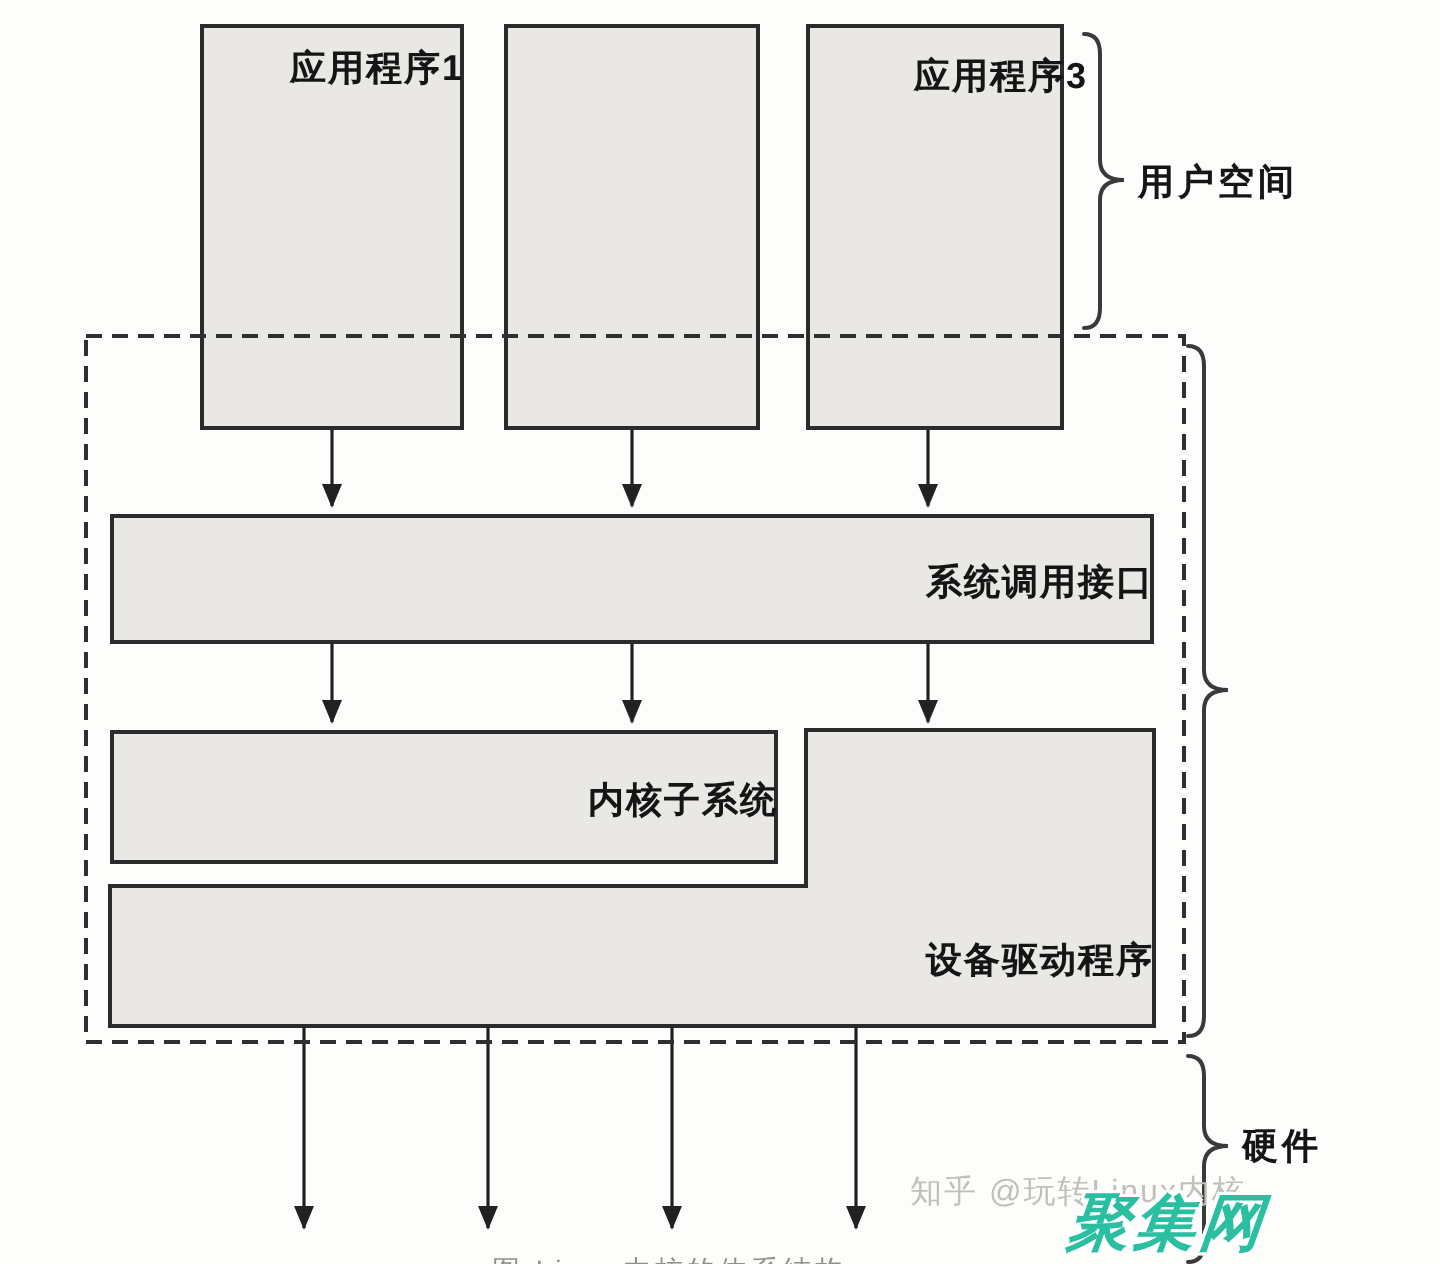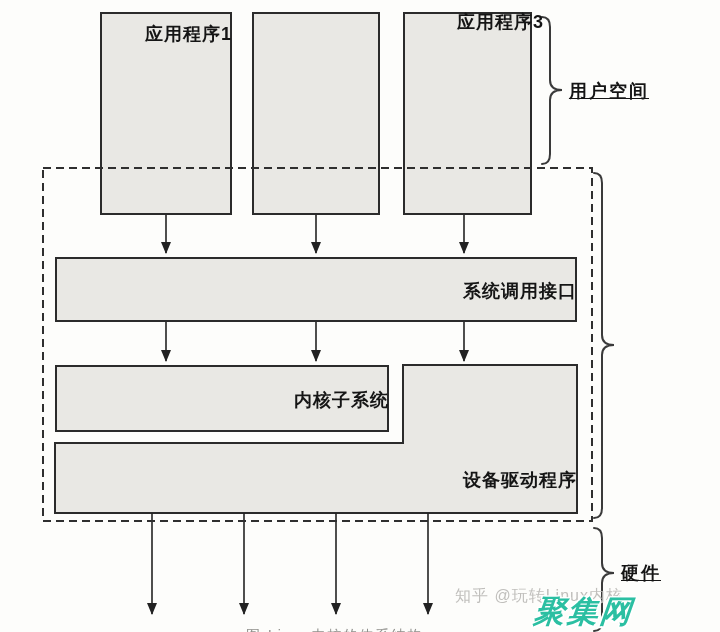--- a/index.html
+++ b/index.html
@@ -18,21 +18,21 @@
 
   
   .box{position:absolute;background:var(--box-fill);border:2px solid var(--box-border);}
 
   svg.overlay{position:absolute;left:0;top:0;pointer-events:none;}
 
   
   .lbl{position:absolute;color:var(--label);font-weight:bold;font-size:18px;
        text-align:right;white-space:nowrap;letter-spacing:1px;}
   .side-lbl{position:absolute;color:var(--label);font-weight:bold;font-size:18px;
-       white-space:nowrap;letter-spacing:2px;text-decoration:underline;}
+       white-space:nowrap;letter-spacing:2px;}
 
   .wm-gray{position:absolute;color:var(--watermark-gray);font-size:16px;
        letter-spacing:1px;white-space:nowrap;}
   .wm-logo{position:absolute;color:var(--logo-green);font-size:31px;font-weight:900;
        font-style:italic;letter-spacing:2px;transform:skewX(-6deg);white-space:nowrap;
        text-shadow:-1.5px 0 #fff,1.5px 0 #fff,0 -1.5px #fff,0 1.5px #fff,
                    -1.5px -1.5px #fff,1.5px 1.5px #fff,-1.5px 1.5px #fff,1.5px -1.5px #fff;}
   .caption-clip{position:absolute;left:246px;top:627px;width:260px;height:5px;
        overflow:hidden;color:#8f8f8b;font-size:14px;letter-spacing:2px;white-space:nowrap;}
 </style>
@@ -88,21 +88,21 @@
     <line x1="428" y1="513" x2="428" y2="614" stroke="#222" stroke-width="1.6" marker-end="url(#ah)"></line>
 
     <rect x="43" y="168" width="549" height="353" fill="none" stroke="var(--line)" stroke-width="2" stroke-dasharray="8 5"></rect>
 
     <path d="M542,17 Q550,17 550,27 L550,80 Q550,90 562,90 Q550,90 550,100 L550,154 Q550,164 542,164" fill="none" stroke="#3a3a3a" stroke-width="2" stroke-linecap="round"></path>
     <path d="M594,173 Q602,173 602,183 L602,335 Q602,345 614,345 Q602,345 602,355 L602,508 Q602,518 594,518" fill="none" stroke="#3a3a3a" stroke-width="2" stroke-linecap="round"></path>
     <path d="M594,528 Q602,528 602,538 L602,563 Q602,573 614,573 Q602,573 602,583 L602,621 Q602,631 594,631" fill="none" stroke="#3a3a3a" stroke-width="2" stroke-linecap="round"></path>
   </svg>
 
   <div class="lbl" style="left:100px;top:22px;width:132px">应用程序1</div>
-  <div class="lbl" style="left:403px;top:10px;width:141px">应用程序3</div>
+  <div class="lbl" style="left:403px;top:26px;width:141px">应用程序3</div>
 
   <div class="lbl" style="left:55px;top:279px;width:522px">系统调用接口</div>
   <div class="lbl" style="left:55px;top:468px;width:522px">设备驱动程序</div>
   <div class="lbl" style="left:55px;top:388px;width:334px">内核子系统</div>
 
   <div class="side-lbl" style="left:569px;top:79px">用户空间</div>
   <div class="side-lbl" style="left:621px;top:561px">硬件</div>
 
   <div class="wm-gray" style="left:455px;top:586px">知乎 @玩转Linux内核</div>
   <div class="wm-logo" style="left:534px;top:591px">聚集网</div>

